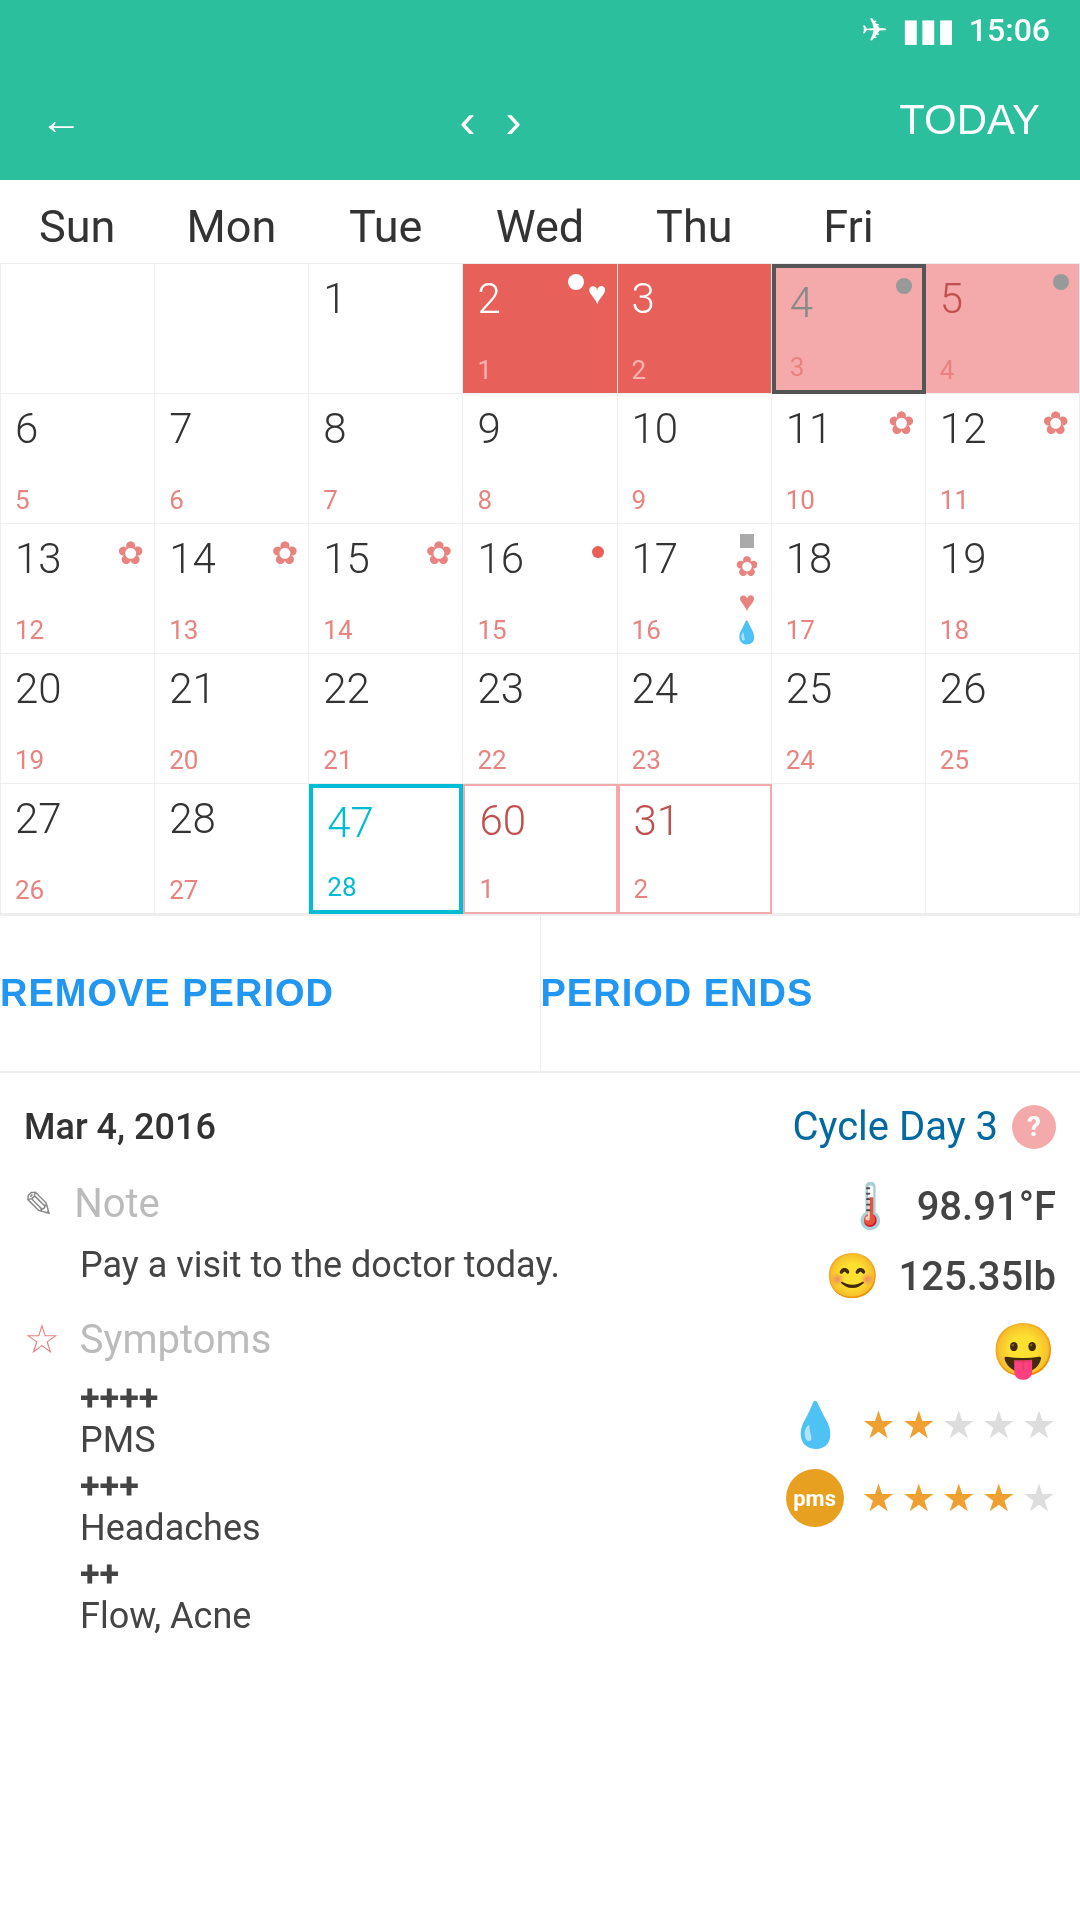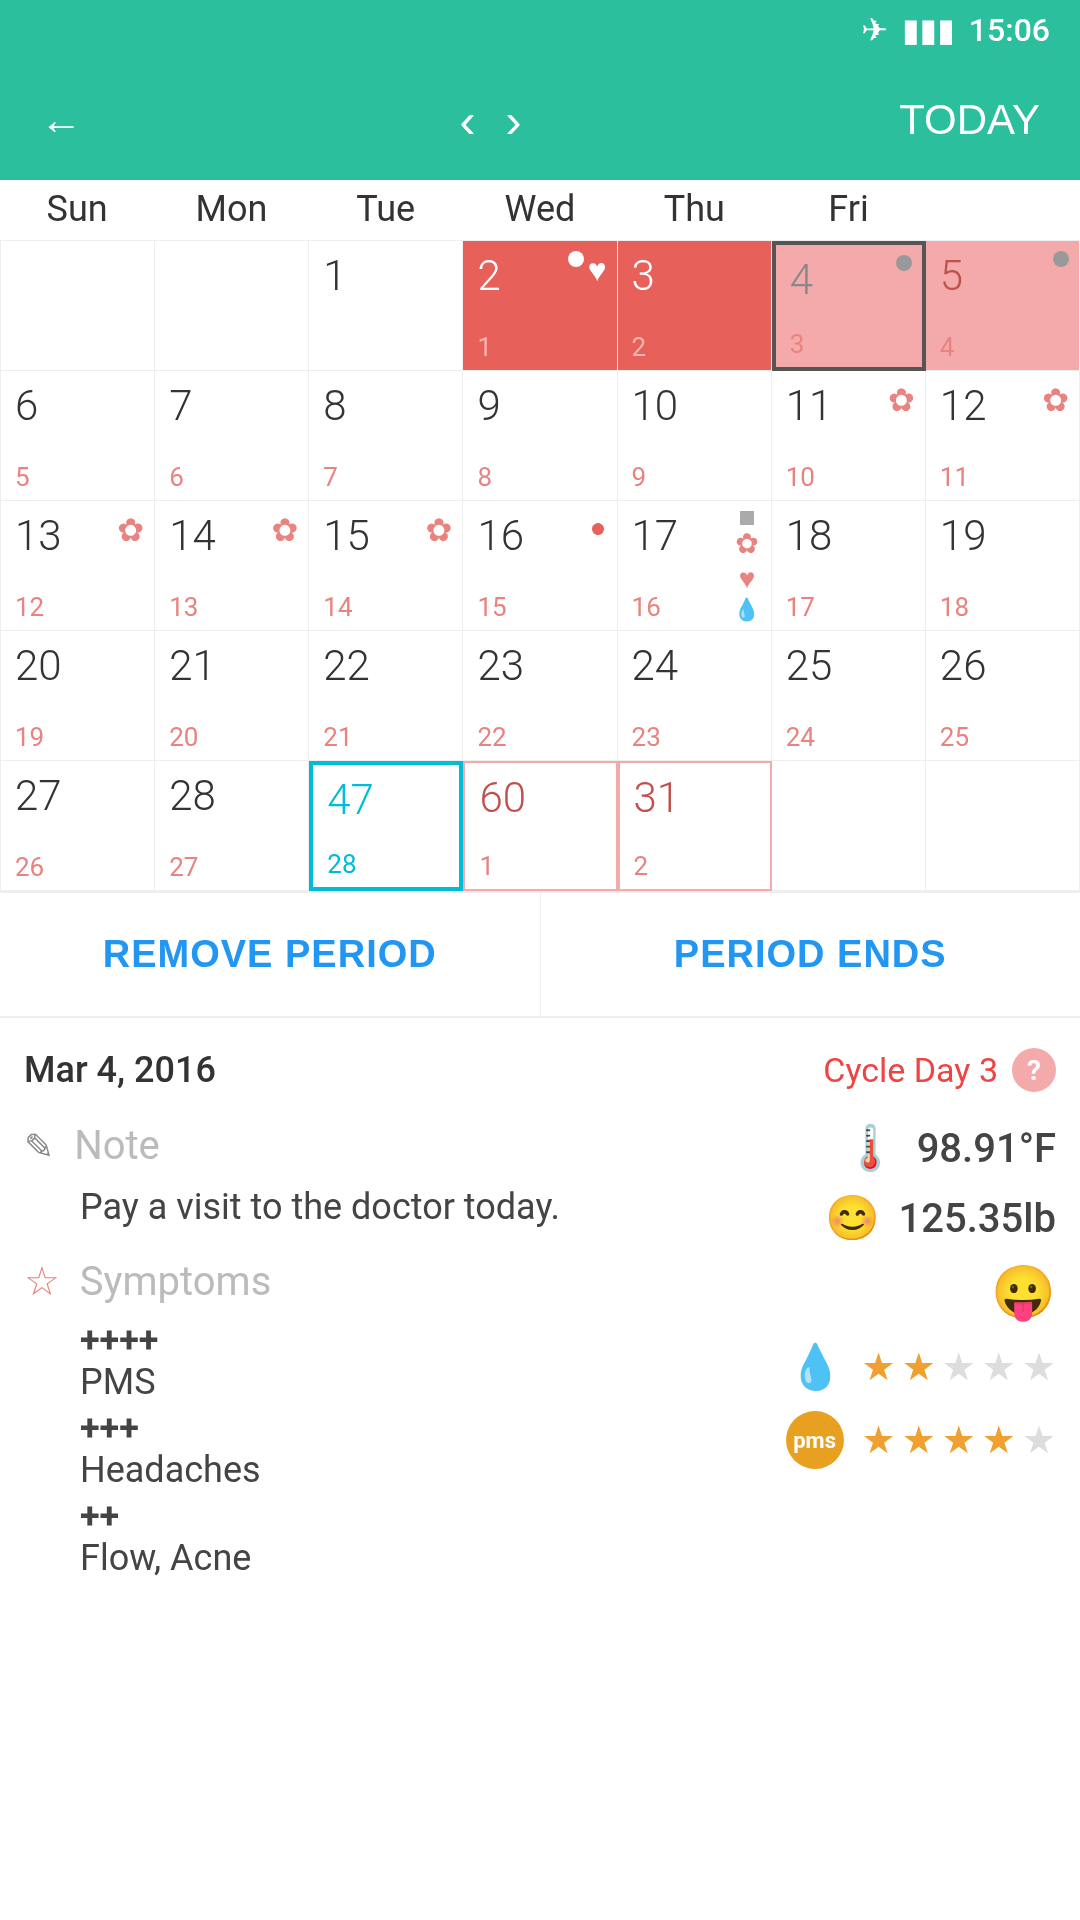--- a/index.html
+++ b/index.html
@@ -56,22 +56,22 @@
 
     
     .day-headers {
       display: grid;
       grid-template-columns: repeat(7, 1fr);
       background: white;
       border-bottom: 1px solid #eee;
     }
     .day-header {
       text-align: center;
-      padding: 8px 0 10px;
-      font-size: 36px;
+      padding: 20px 0 10px;
+      font-size: 45px;
       color: #333;
       font-weight: 400;
     }
 
     
     .calendar-grid {
       display: grid;
       grid-template-columns: repeat(7, 1fr);
       border-left: 1px solid #eee;
     }
@@ -147,22 +147,22 @@
     .icon-flower { color: #e8837f; font-size: 32px; }
 
     
     .action-buttons {
       display: flex;
       border-top: 2px solid #eee;
       border-bottom: 2px solid #eee;
     }
     .action-btn {
       flex: 1;
-      text-align: center;
-      padding: 40px 0;
+      text-align: left;
+      padding: 56px 0;
       font-size: 38px;
       font-weight: 700;
       color: #2196F3;
       cursor: pointer;
       letter-spacing: 1px;
       background: none;
       border: none;
     }
     .action-btn:first-child {
       border-right: 1px solid #eee;
@@ -183,22 +183,22 @@
       font-size: 36px;
       color: #333;
       font-weight: 500;
     }
     .cycle-day-wrap {
       display: flex;
       align-items: center;
       gap: 14px;
     }
     .cycle-day-text {
-      font-size: 34px;
-      color: #ef4444;
+      font-size: 40px;
+      color: #0369a1;
     }
     .cycle-day-help {
       width: 44px; height: 44px;
       background: #f4aaaa;
       border-radius: 50%;
       display: flex;
       align-items: center;
       justify-content: center;
       color: white;
       font-size: 28px;

